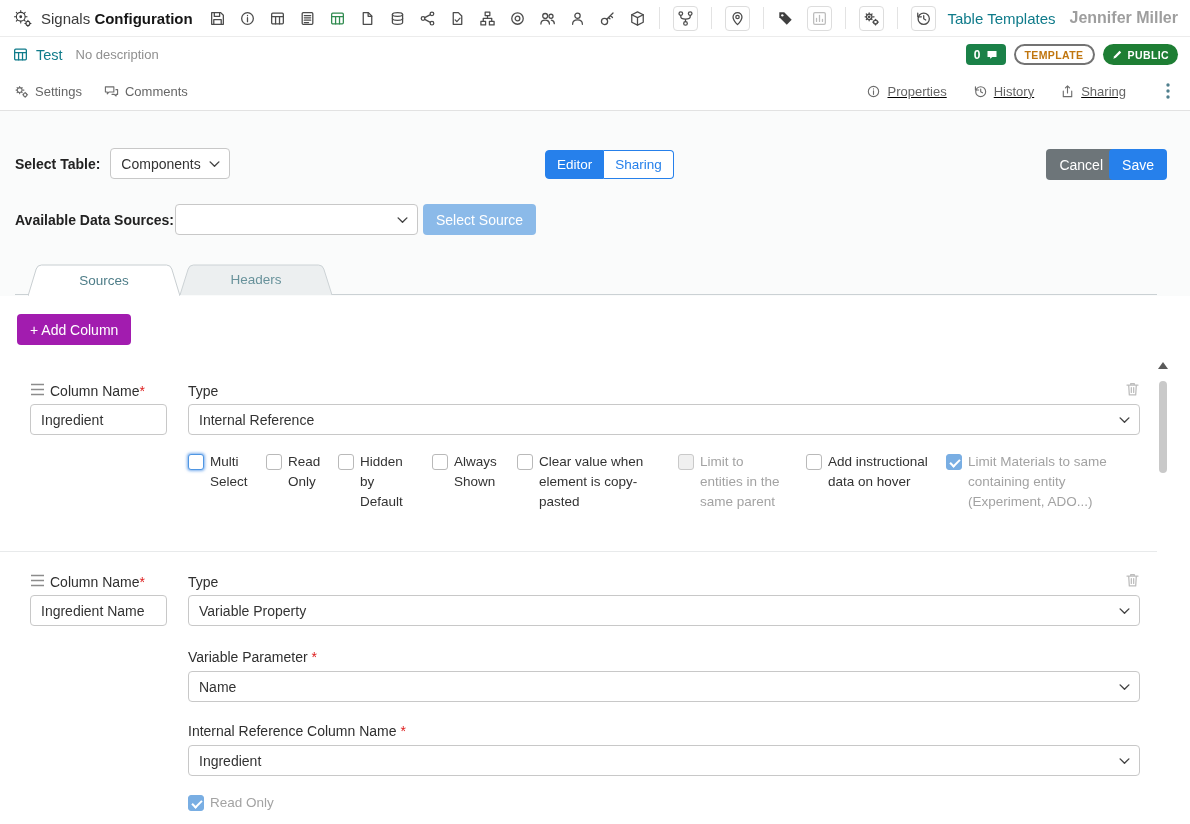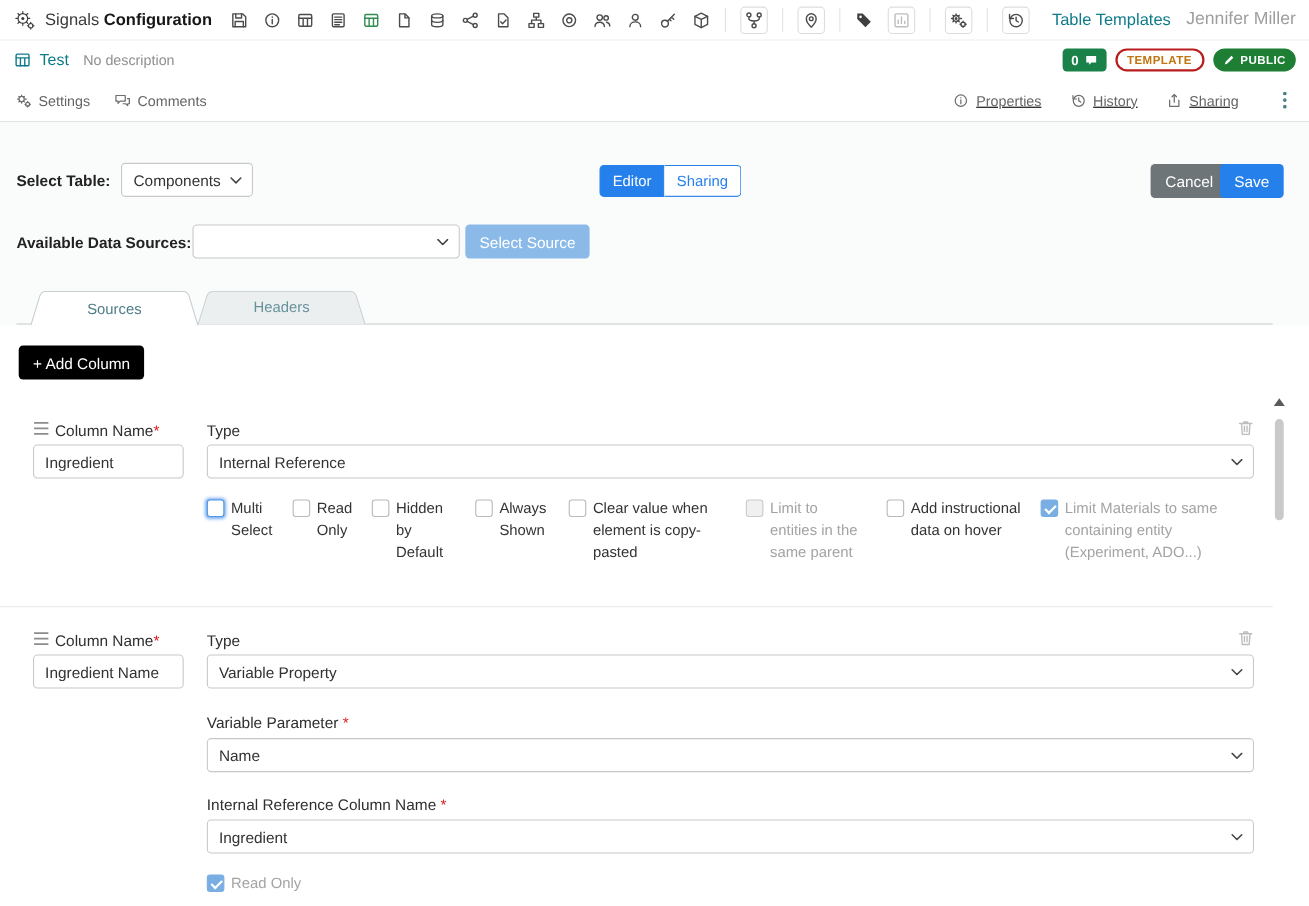--- a/index.html
+++ b/index.html
@@ -15,32 +15,32 @@
   .ticons { display:flex; align-items:center; gap:13px; }
   .ti { width:17px; height:17px; color:#4b4b4b; display:inline-flex; align-items:center; justify-content:center; }
   .ti svg { display:block; width:100%; height:100%; }
   .ti.green { color:#2f8b4f; }
   .ti.dark { color:#3f3f3f; }
   .ti.muted { color:#bdbdbd; }
   .ti.boxed { box-sizing:content-box; padding:3px; border:1px solid #ddd; border-radius:4px; background:#fff; }
   .tsep { width:1px; height:22px; background:#e3e3e3; }
   .topbar-right { margin-left:auto; display:flex; align-items:center; gap:14px; }
   .tt-link { font-size:15px; color:#0f7b8a; cursor:pointer; white-space:nowrap; }
-  .user-name { font-size:16px; font-weight:normal; color:#9e9e9e; white-space:nowrap; }
+  .user-name { font-size:16px; font-weight:bold; color:#9e9e9e; white-space:nowrap; }
 
   
   .doc-bar { position:absolute; top:37px; left:0; right:0; height:35px; background:#fff;
              display:flex; align-items:center; padding:0 12px; }
   .doc-title-wrap { display:flex; align-items:center; gap:7px; }
   .doc-title { font-size:14.5px; color:#0f7b8a; }
   .doc-sub { font-size:13px; color:#8f8f8f; margin-left:6px; }
   .doc-badges { margin-left:auto; display:flex; align-items:center; gap:8px; }
   .badge-comments { height:21px; background:#1a8148; border-radius:4px; color:#fff; display:flex;
                     align-items:center; gap:5px; padding:0 8px; font-size:12px; font-weight:bold; }
-  .badge-template { height:21px; border:2px solid #b91c1c; color:#c0760f; background:#fff; border-radius:11px;
+  .badge-template { height:21px; border:2px solid #737373; color:#c0760f; background:#fff; border-radius:11px;
                     display:flex; align-items:center; padding:0 9px; font-size:10.5px; font-weight:bold; letter-spacing:.4px; }
   .badge-public { height:21px; background:#1e7e34; color:#fff; border-radius:11px; display:flex;
                   align-items:center; gap:5px; padding:0 9px; font-size:10.5px; font-weight:bold; letter-spacing:.4px; }
 
   
   .action-bar { position:absolute; top:72px; left:0; right:0; height:39px; background:#fff;
                 border-bottom:1px solid #e2e2e2; box-shadow:0 2px 3px rgba(0,0,0,.04);
                 display:flex; align-items:center; padding:0 14px; }
   .ab-item { display:flex; align-items:center; gap:6px; font-size:13px; color:#666; cursor:pointer; }
   .ab-item + .ab-item { margin-left:22px; }
@@ -79,21 +79,21 @@
   .tab:first-child { margin-left:13px; }
   .tab svg.shape { position:absolute; inset:0; width:100%; height:100%; }
   .tab .tab-label { position:absolute; inset:0; display:flex; align-items:center; justify-content:center;
                     font-size:13.5px; }
   .tab.active { height:32px; margin-bottom:-1px; z-index:3; }
   .tab.active .tab-label { color:#4e7d88; }
   .tab.inactive .tab-label { color:#68929b; }
 
   
   .panel { position:absolute; top:185px; left:0; right:0; bottom:0; background:#fff; }
-  .btn-add-column { position:absolute; top:18px; left:17px; height:31px; padding:0 13px; background:#000000; color:#fff; }
+  .btn-add-column { position:absolute; top:18px; left:17px; height:31px; padding:0 13px; background:#a21caf; color:#fff; }
 
   .drag { position:absolute; width:15px; height:13px; cursor:grab; }
   .drag svg { display:block; width:100%; height:100%; }
   .field-label { position:absolute; font-size:14px; color:#2f2f2f; line-height:20px; white-space:nowrap; }
   .req { color:#dd1c1c; }
   .req.sp { margin-left:4px; }
   .trash { position:absolute; left:1124px; width:17px; height:18px; color:#bdbdbd; cursor:pointer; }
   .trash svg { display:block; width:100%; height:100%; }
 
   .text-input { position:absolute; height:31px; border:1px solid #c8c8c8; border-radius:4px; background:#fff;

